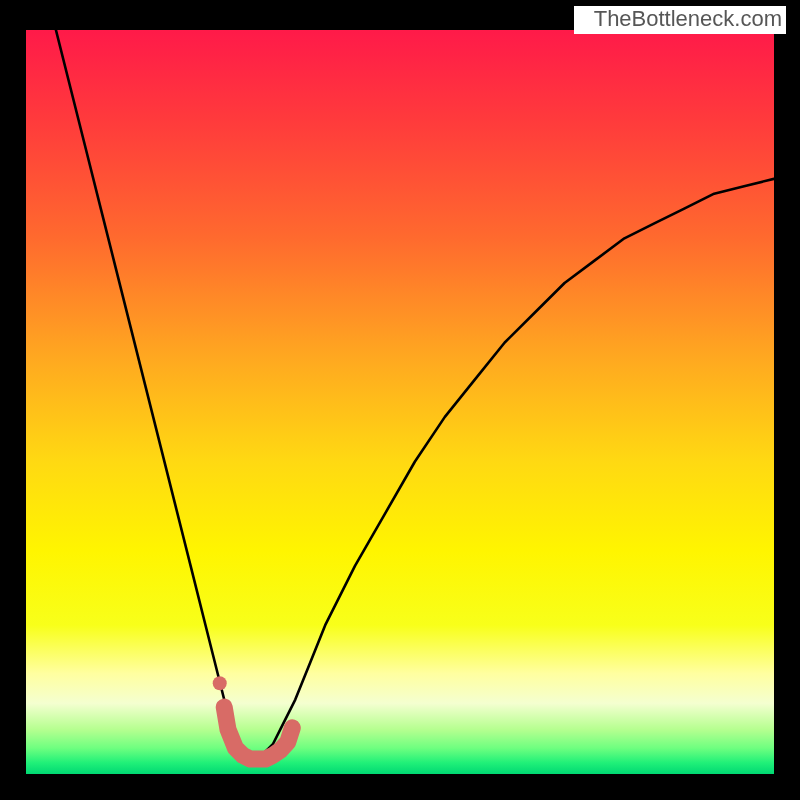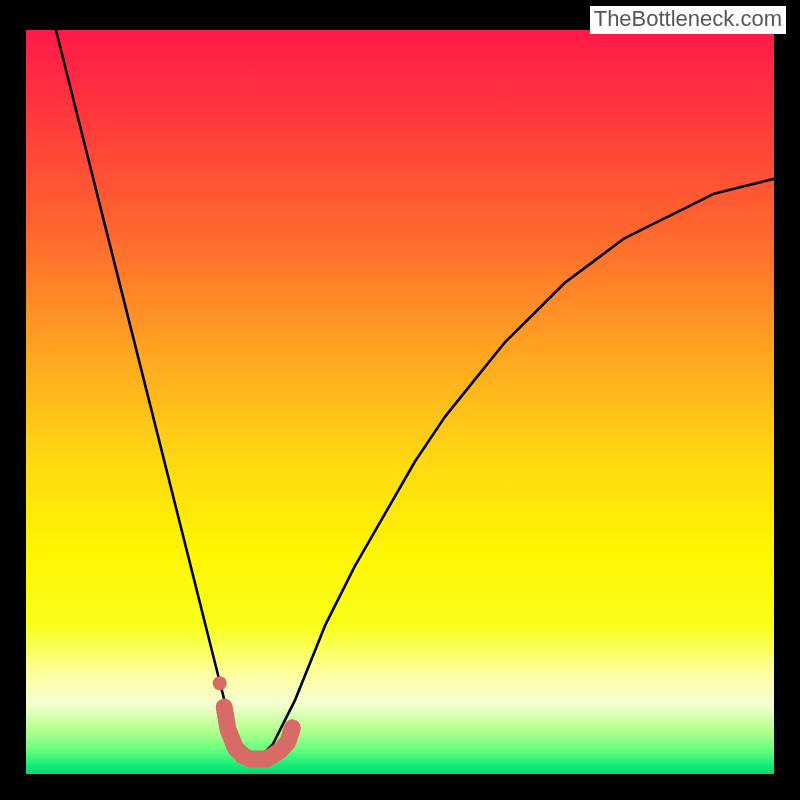--- a/index.html
+++ b/index.html
@@ -17,21 +17,21 @@
   .watermark {
     position: absolute;
     top: 6px;
     right: 14px;
     font-size: 22px;
     letter-spacing: 0px;
     font-weight: 400;
     color: #565656;
     z-index: 10;
     background: #fff;
-    padding: 0px 4px 2px 4px;
+    padding: 0px 4px 2px 20px;
   }
   .plot-outer {
     position: absolute;
     left: 26px;
     top: 30px;
     width: 748px;
     height: 744px;
     background: #000;
   }
   svg { display: block; }

